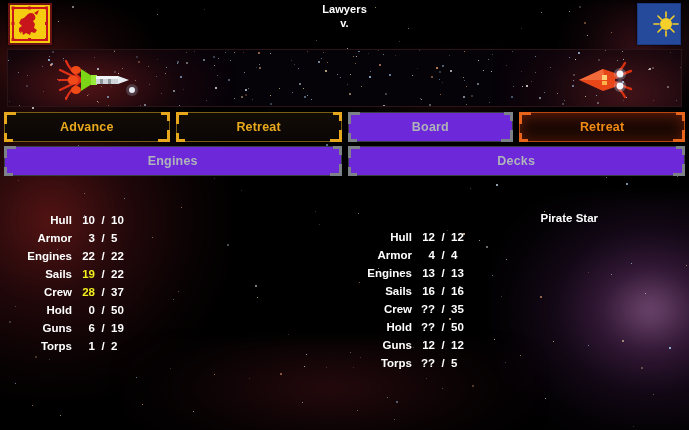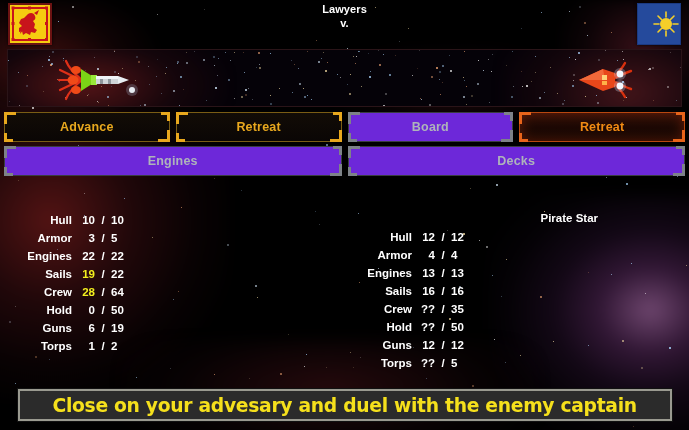--- a/index.html
+++ b/index.html
@@ -852,21 +852,21 @@
           <div class="stat-row">
             <span class="stat-label">Sails</span>
             <span class="stat-cur hl">19</span>
             <span class="stat-sep">/</span>
             <span class="stat-max">22</span>
           </div>
           <div class="stat-row">
             <span class="stat-label">Crew</span>
             <span class="stat-cur hl">28</span>
             <span class="stat-sep">/</span>
-            <span class="stat-max">64</span>
+            <span class="stat-max">37</span>
           </div>
           <div class="stat-row">
             <span class="stat-label">Hold</span>
             <span class="stat-cur">0</span>
             <span class="stat-sep">/</span>
             <span class="stat-max">50</span>
           </div>
           <div class="stat-row">
             <span class="stat-label">Guns</span>
             <span class="stat-cur">6</span>
@@ -930,17 +930,14 @@
           <div class="stat-row">
             <span class="stat-label">Torps</span>
             <span class="stat-cur">??</span>
             <span class="stat-sep">/</span>
             <span class="stat-max">5</span>
           </div>
         </div>
     </div>
   </div>
 
-  <div class="msg-bar">
-    <span class="msg-text">Close on your advesary and duel with the enemy captain</span>
-  </div>
 
 </div>
 
 </body></html>

